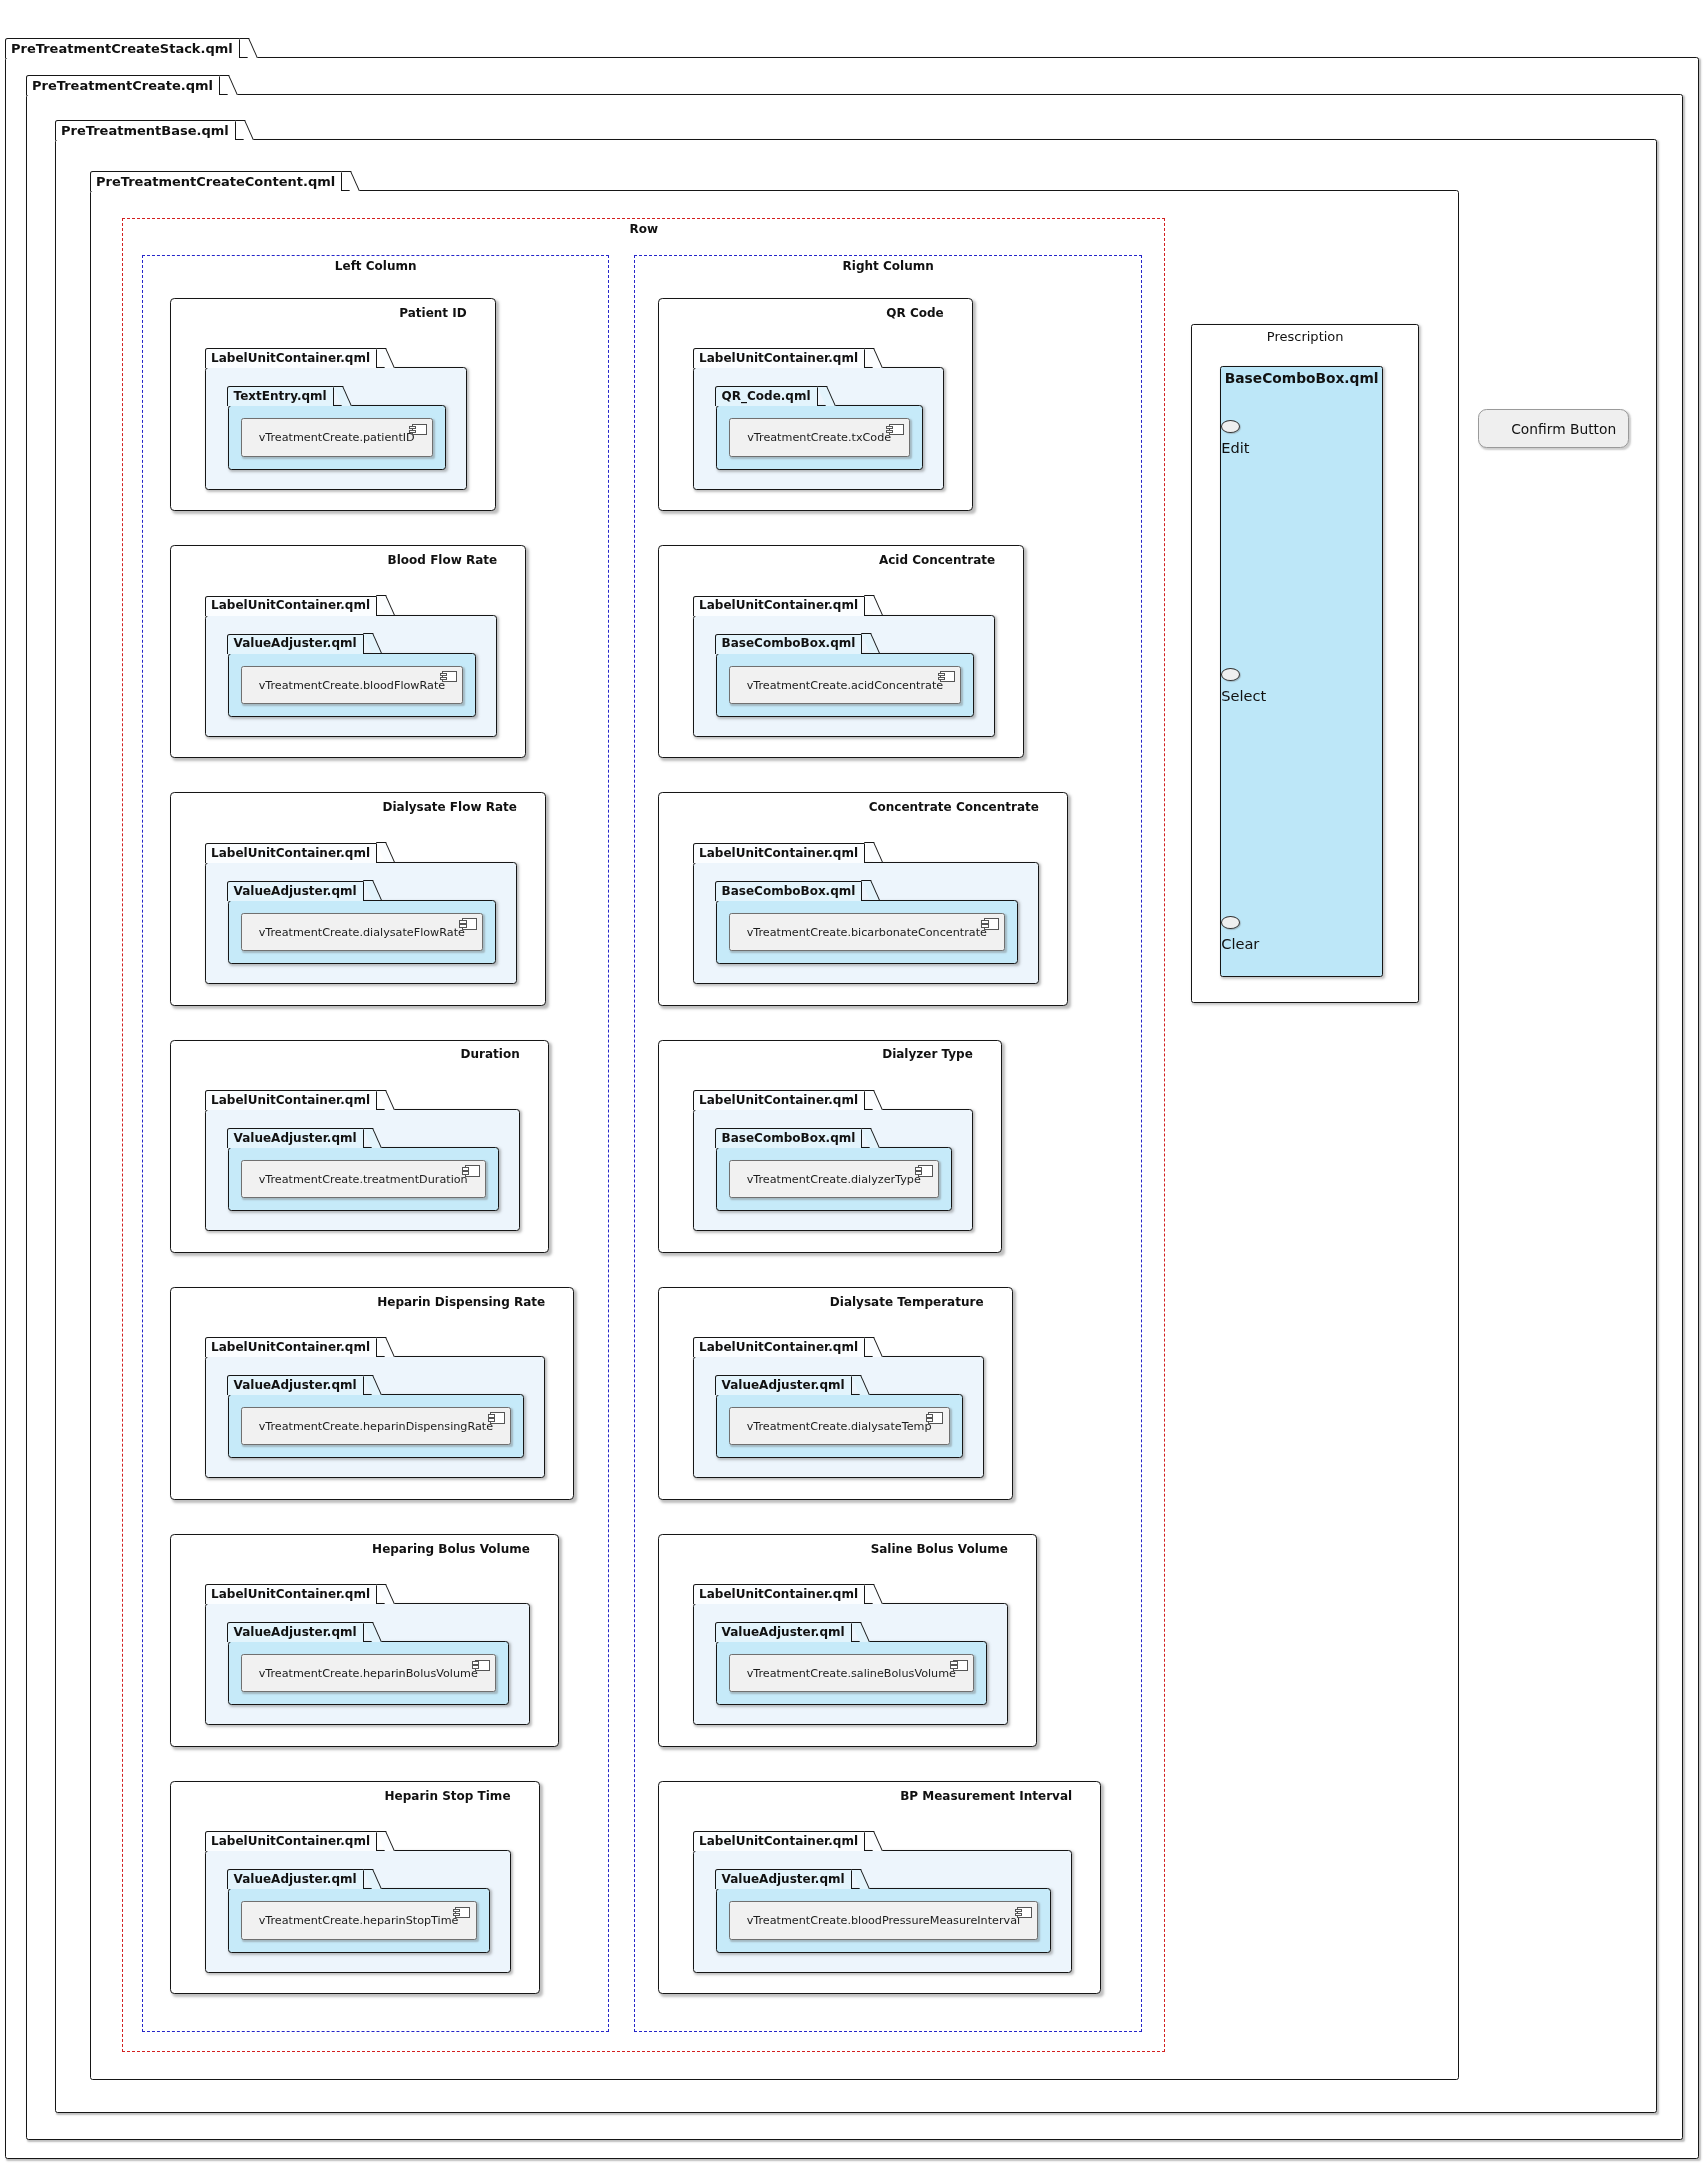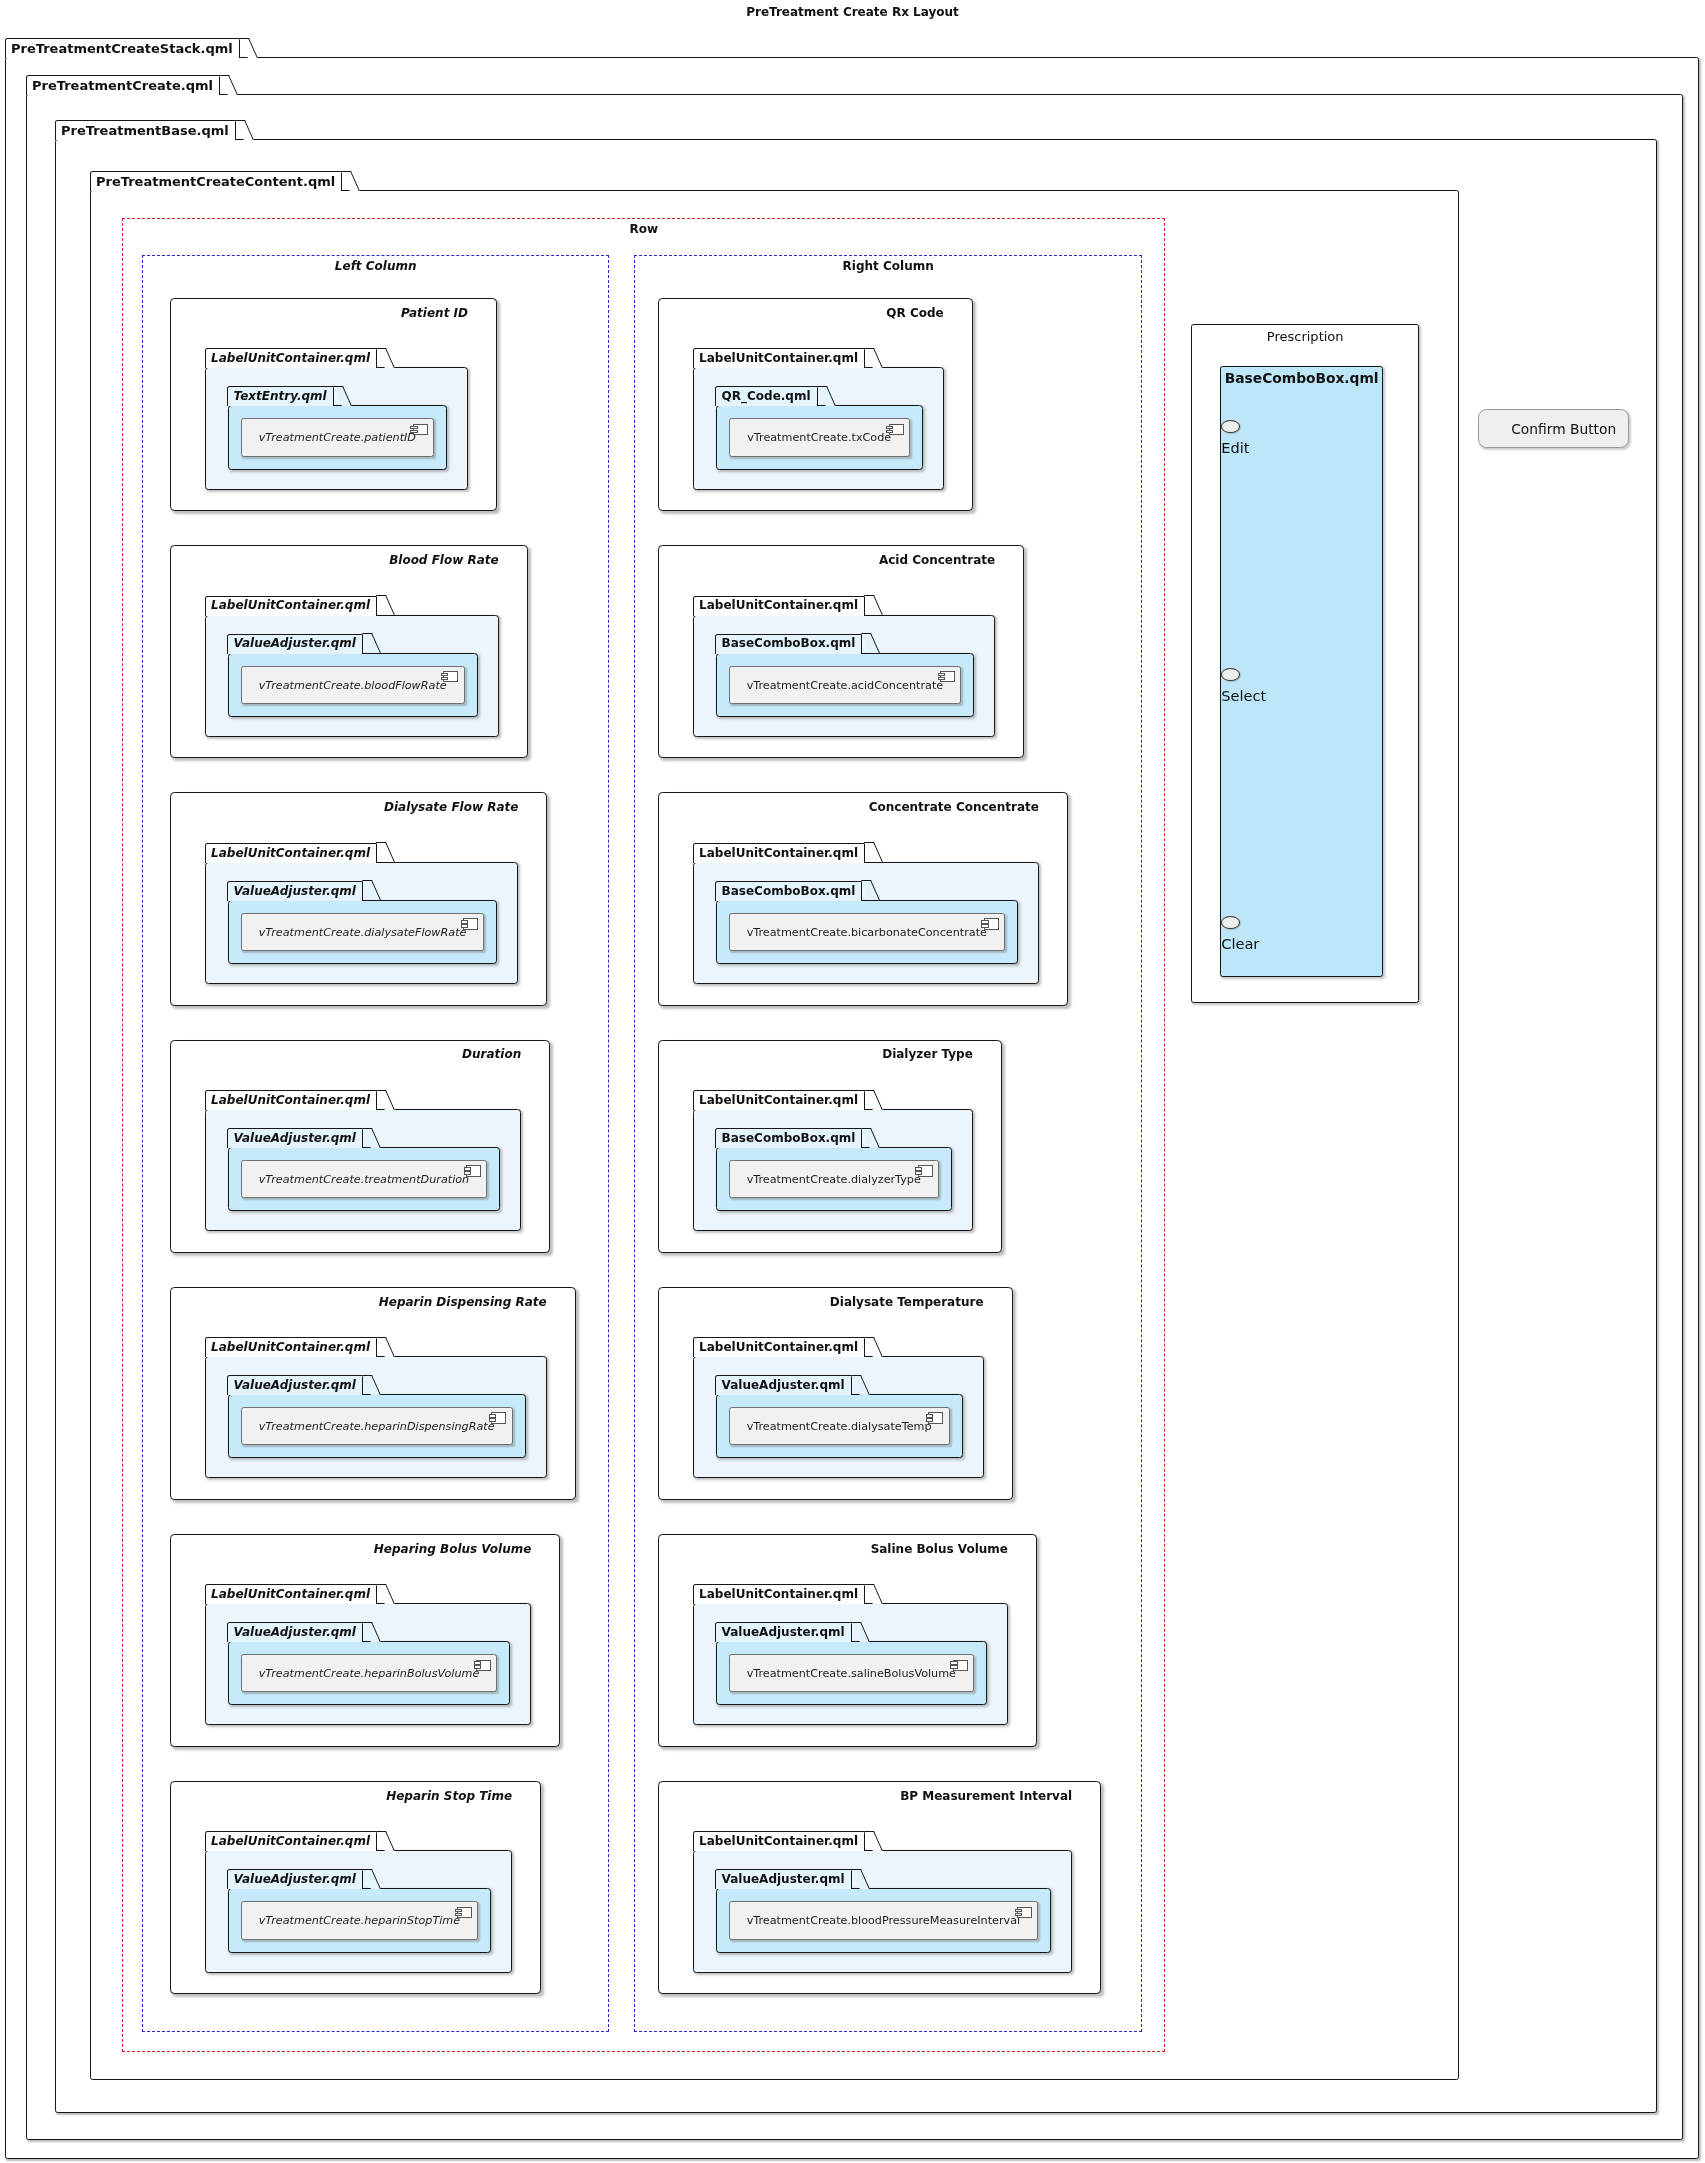--- a/index.html
+++ b/index.html
@@ -25,21 +25,21 @@
   
   .dashed { position:absolute; box-sizing:border-box; }
   .dashed.red  { border:1.7px dashed #D32020; }
   .dashed.blue { border:1.7px dashed #2626C9; }
   .dlabel { position:absolute; top:2.6px; left:0; width:100%; text-align:center;
     font-size:12px; font-weight:bold; color:#111; }
 
   
   .col { position:absolute; display:flex; flex-direction:column; gap:34px;
     align-items:flex-start; box-sizing:border-box; }
-  #left-col  { padding:42px 0 0 27px;font-style:italic; }
+  #left-col  { padding:42px 0 0 27px; }
   #right-col { padding:42px 0 0 23px; }
 
   
   .pbox { background:#fff; border:1.3px solid #161616; border-radius:4.3px;
     box-shadow:2.2px 2.2px 2.6px rgba(110,110,110,.45);
     padding:6.9px 28px 20.6px 34px; width:fit-content; }
   .pbox-title { font-size:12px; font-weight:bold; text-align:right; height:15.5px; }
   .frame { position:relative; width:fit-content; box-sizing:content-box; }
   .luc { margin-top:46px; background:#EDF5FC; border:1.3px solid #161616;
     border-radius:3.4px; box-shadow:1.7px 1.7px 2.6px rgba(110,110,110,.45);
@@ -82,21 +82,20 @@
   
   #confirm-button { position:absolute; left:1422px; top:269px; width:151px; height:39px;
     background:#EFEFEF; border:1.1px solid #9a9a9a; border-radius:8.6px;
     display:flex; align-items:center; justify-content:center; font-size:13.8px;
     box-shadow:1.3px 1.3px 1.7px rgba(130,130,130,.4); box-sizing:border-box;padding-left:20px; }
 </style>
 </head>
 <body>
 
 <div id="canvas">
-  <div class="main-title">PreTreatment Create Rx Layout</div>
 
   <div class="fbody" style="left:5.2px; top:57px; width:1692px; height:2100px;">
     <div class="ftab">PreTreatmentCreateStack.qml</div>
 
     <div class="fbody" style="left:20px; top:36px; width:1655px; height:2044px;">
       <div class="ftab">PreTreatmentCreate.qml</div>
 
       <div class="fbody" style="left:28px; top:44px; width:1600px; height:1972px;">
         <div class="ftab">PreTreatmentBase.qml</div>
 

